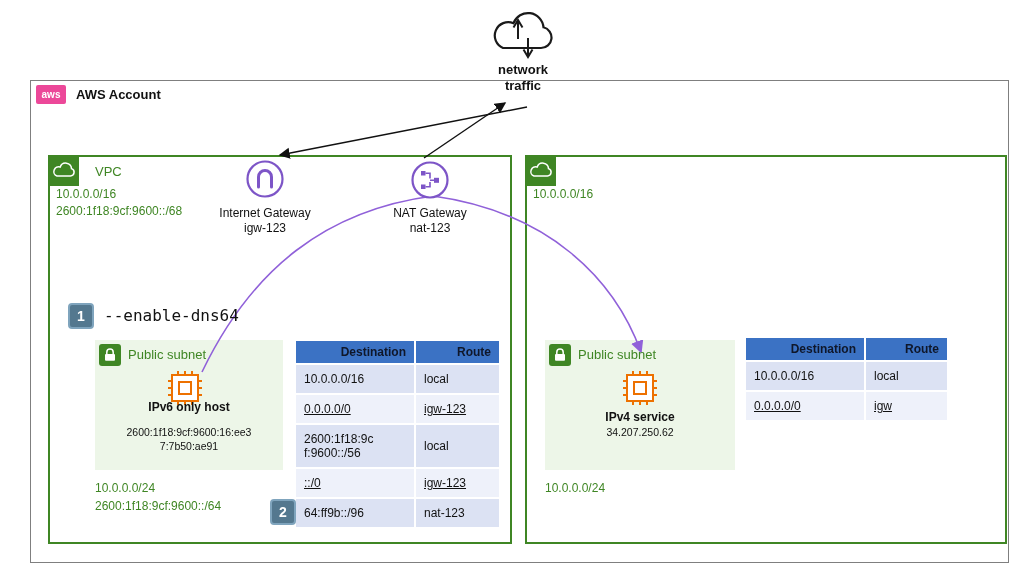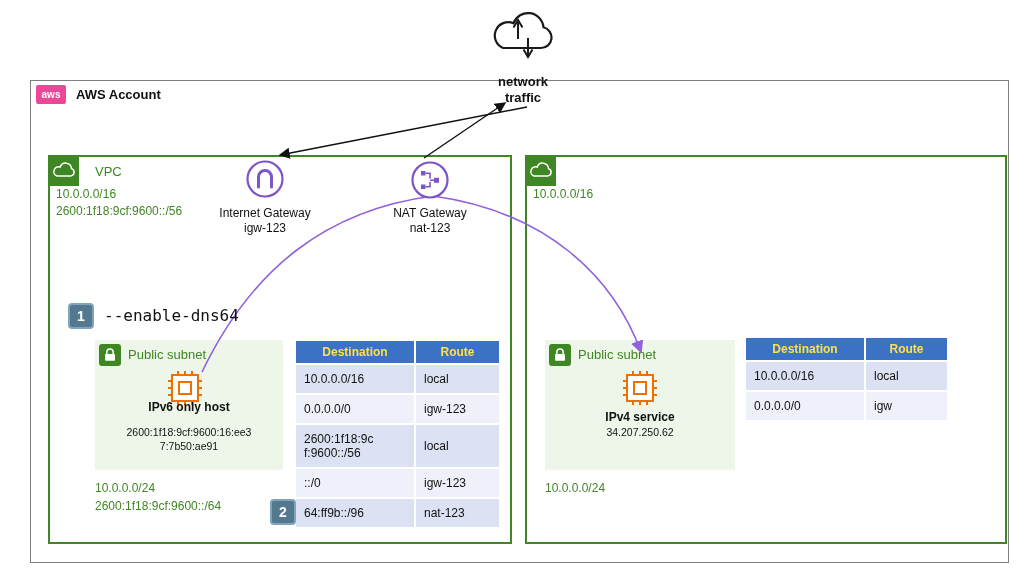--- a/index.html
+++ b/index.html
@@ -13,37 +13,37 @@
   .account-box{border:1px solid #7f7f7f;background:transparent;}
   .vpc-box{border:2px solid #3f8624;background:transparent;}
   .subnet-box{background:#edf6e8;}
 
   .aws-logo{background:#ec4899;color:#fff;font-size:10px;font-weight:bold;
     display:flex;align-items:center;justify-content:center;border-radius:2px;}
   .account-title{font-size:13px;font-weight:bold;}
   .vpc-title{font-size:13px;}
   .cidr{font-size:12px;line-height:1.35;}
   .gw-label{font-size:12px;line-height:1.3;}
-  .net-label{font-size:13px;font-weight:bold;line-height:1.25;margin-top:12px;}
+  .net-label{font-size:13px;font-weight:bold;line-height:1.25;}
 
   .badge{width:26px;height:26px;background:#54788f;border:2px solid #7fa4bd;border-radius:4px;
     color:#fff;font-weight:bold;font-size:14px;display:flex;align-items:center;justify-content:center;box-sizing:border-box;}
   .dns64{font-family:"DejaVu Sans Mono",monospace;font-size:16px;color:#111;}
 
   .host-name{font-size:12px;font-weight:bold;}
   .host-addr{font-size:10.5px;line-height:1.3;}
   .subnet-title{font-size:13px;}
 
   table.route{border-collapse:separate;border-spacing:0;width:100%;}
-  table.route th{background:#3b72c4;color:#fde047;font-weight:bold;font-size:12px;
-    text-align:center;padding:4px 8px;border:1px solid #fff;}
+  table.route th{background:#3b72c4;color:#0f172a;font-weight:bold;font-size:12px;
+    text-align:right;padding:4px 8px;border:1px solid #fff;}
   table.route td{font-size:12px;padding:7px 8px;border:1px solid #fff;vertical-align:middle;}
   table.route .c1{width:102px;}
   tr.rowD td{background:#dce2f3;}
-  tr.rowL td{background:#eef1fa;}
+  tr.rowL td{background:#eef1fa;text-decoration:underline;}
 
   svg{display:block;}
 </style>
 </head>
 <body>
 
 <div id="stage">
 
   <div class="abs account-box" style="left:30px;top:80px;width:977px;height:481px;"></div>
 
@@ -80,21 +80,21 @@
 
   <div class="abs aws-logo" style="left:36px;top:85px;width:30px;height:19px;">aws</div>
   <div class="abs account-title" style="left:76px;top:87px;">AWS Account</div>
 
   <svg class="abs" style="left:49px;top:156px;" width="30" height="30" viewBox="0 0 30 30">
     <rect width="30" height="30" fill="#3f8624"></rect>
     <path d="M8 20 H21.5 A3.8 3.8 0 0 0 22.5 12.6 A5.8 5.8 0 0 0 11.2 11.1 A4.6 4.6 0 0 0 8 20 Z" fill="none" stroke="#fff" stroke-width="1.5"></path>
   </svg>
   <div class="abs vpc-title green" style="left:95px;top:164px;">VPC</div>
   <div class="abs cidr green" style="left:56px;top:186px;">10.0.0.0/16</div>
-  <div class="abs cidr green" style="left:56px;top:203px;">2600:1f18:9cf:9600::/56</div>
+  <div class="abs cidr green" style="left:56px;top:203px;">2600:1f18:9cf:9600::/68</div>
 
   <svg class="abs" style="left:243px;top:157px;" width="44" height="44" viewBox="0 0 44 44">
     <circle cx="22" cy="22" r="17.5" fill="#fff" stroke="#7d55c7" stroke-width="2.2"></circle>
     <path d="M15.5 30 V20 a6.5 6.5 0 0 1 13 0 V30" fill="none" stroke="#7d55c7" stroke-width="3" stroke-linecap="round"></path>
   </svg>
   <div class="abs gw-label center" style="left:190px;top:206px;width:150px;">Internet Gateway</div>
   <div class="abs gw-label center" style="left:190px;top:221px;width:150px;">igw-123</div>
 
   <svg class="abs" style="left:408px;top:158px;" width="44" height="44" viewBox="0 0 44 44">
     <circle cx="22" cy="22" r="17.5" fill="#fff" stroke="#7d55c7" stroke-width="2.2"></circle>

